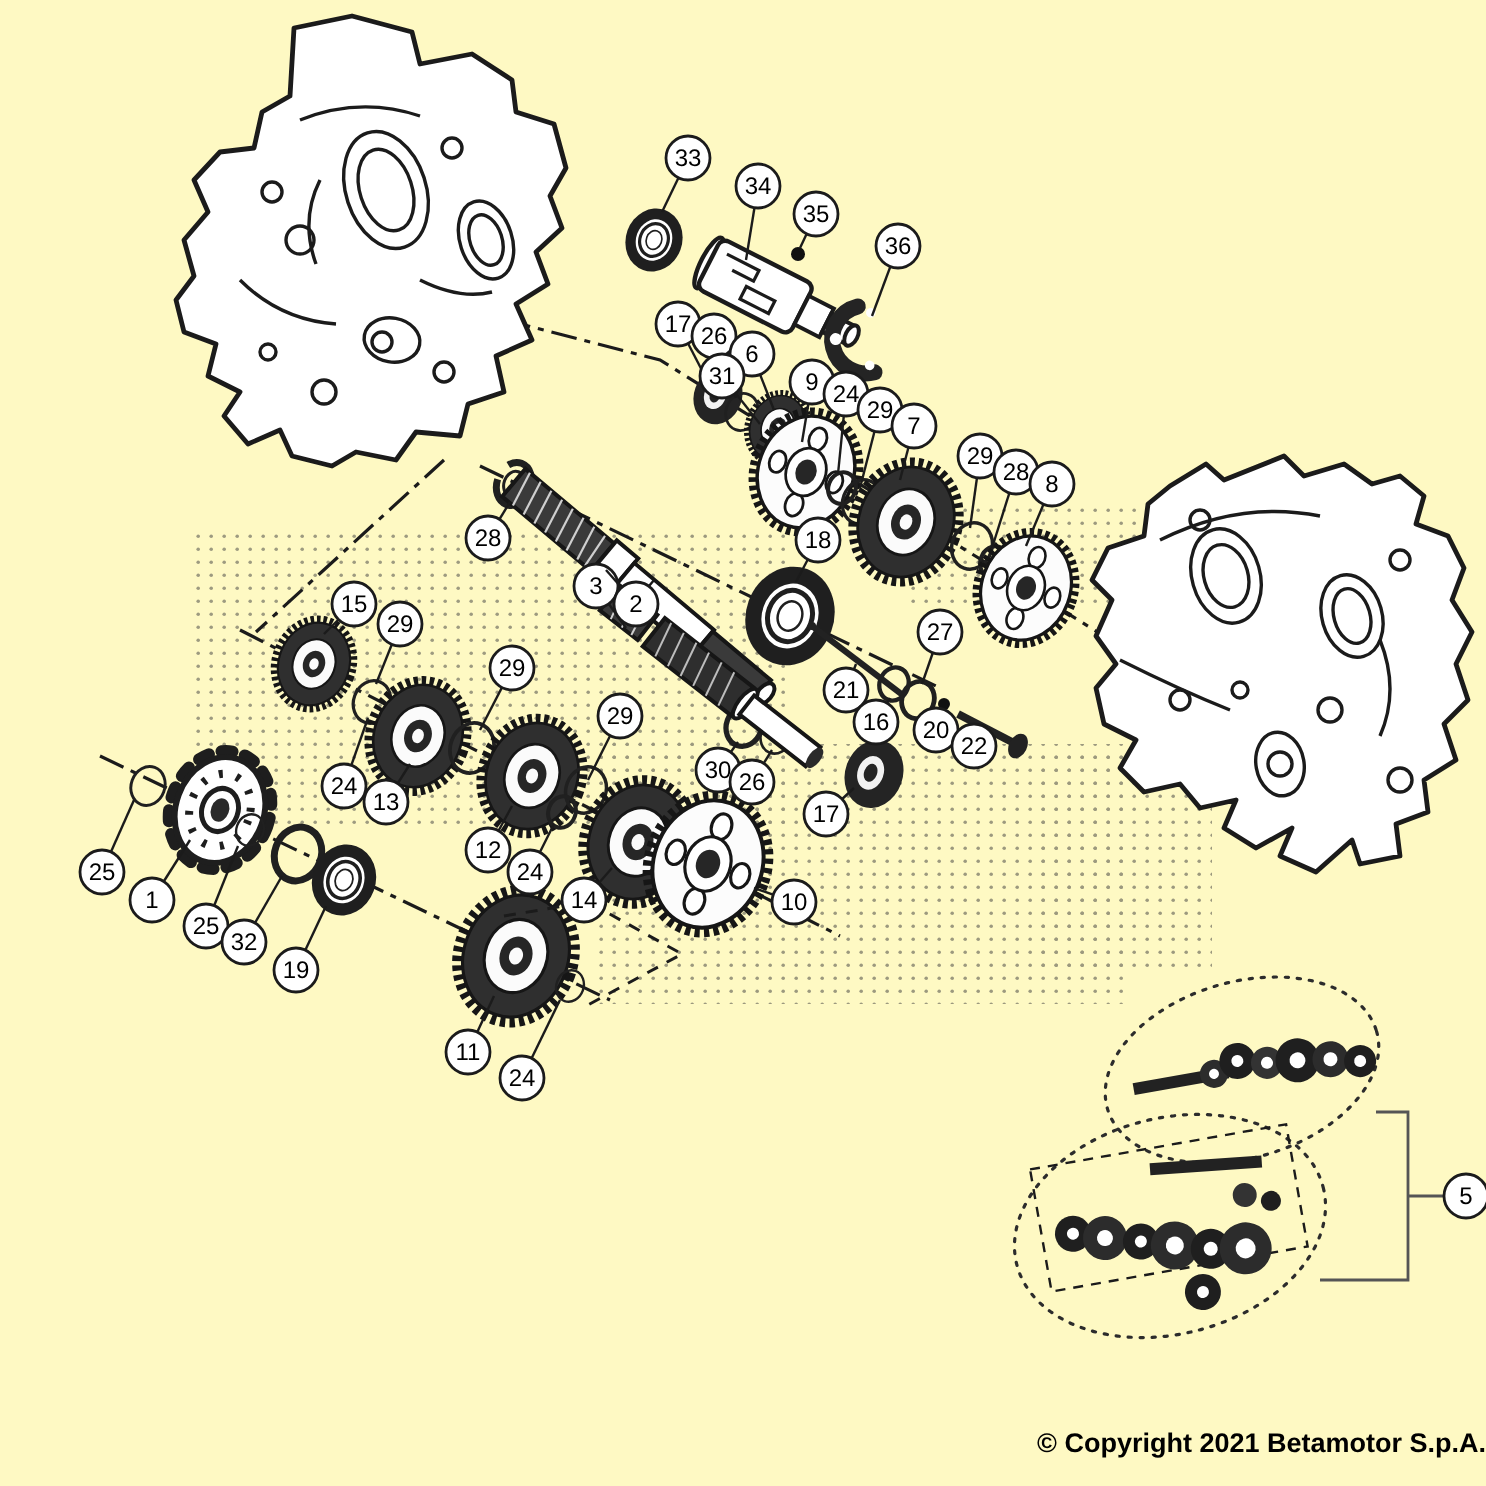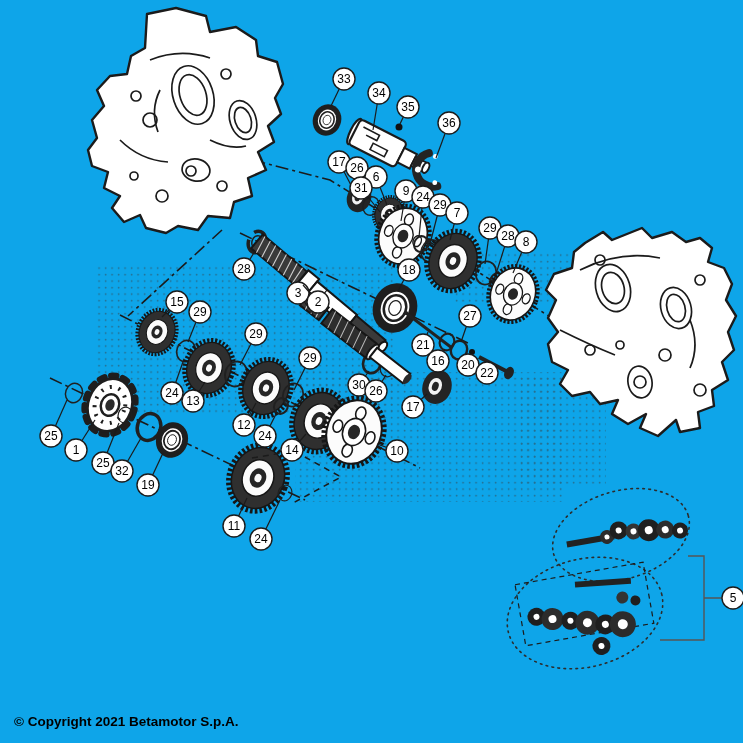--- a/index.html
+++ b/index.html
@@ -1,28 +1,28 @@
 <!DOCTYPE html>
 <html><head>
 <meta charset="utf-8">
 <style>
   html,body{margin:0;padding:0;background:#fff;}
-  #stage{position:relative;width:743px;height:743px;background:#0ea5e9;overflow:hidden;
+  #stage{position:relative;width:743px;height:743px;background:#fef9c3;overflow:hidden;
          font-family:"Liberation Sans",sans-serif;}
   #stage svg{position:absolute;left:0;top:0;}
   .leader{stroke:#1b1b1b;stroke-width:1.2;fill:none;}
   .bubble{fill:#fff;stroke:#1b1b1b;stroke-width:1.4;}
   .bubble-num{font:12px "Liberation Sans",sans-serif;text-anchor:middle;fill:#000;}
   .case{fill:#fff;stroke:#1b1b1b;stroke-width:2.4;stroke-linejoin:round;}
   .cd{fill:none;stroke:#1b1b1b;stroke-width:1.7;}
   .axis{stroke:#1b1b1b;stroke-width:1.6;fill:none;stroke-dasharray:13 4 3 4;}
   .dotted-e{fill:none;stroke:#2c2c2c;stroke-width:1.6;stroke-dasharray:1.6 4.4;stroke-linecap:round;}
   .bracket{fill:none;stroke:#555;stroke-width:1.4;}
   .grp-dash{fill:none;stroke:#1b1b1b;stroke-width:1.5;stroke-dasharray:6 5;}
-  #copyright{position:absolute;left:0;right:0;top:714px;text-align:left;text-indent:14px;
+  #copyright{position:absolute;left:0;right:0;top:714px;text-align:right;text-indent:14px;
              font-weight:bold;font-size:13.5px;color:#000;}
 </style>
 </head>
 <body>
 
 <div id="stage">
 <svg width="743" height="743" viewBox="0 0 743 743">
   <defs>
     <pattern id="dotpat" width="6.5" height="6.5" patternUnits="userSpaceOnUse">
       <circle cx="1.6" cy="1.6" r="0.9" fill="#3c3c3c"></circle>

